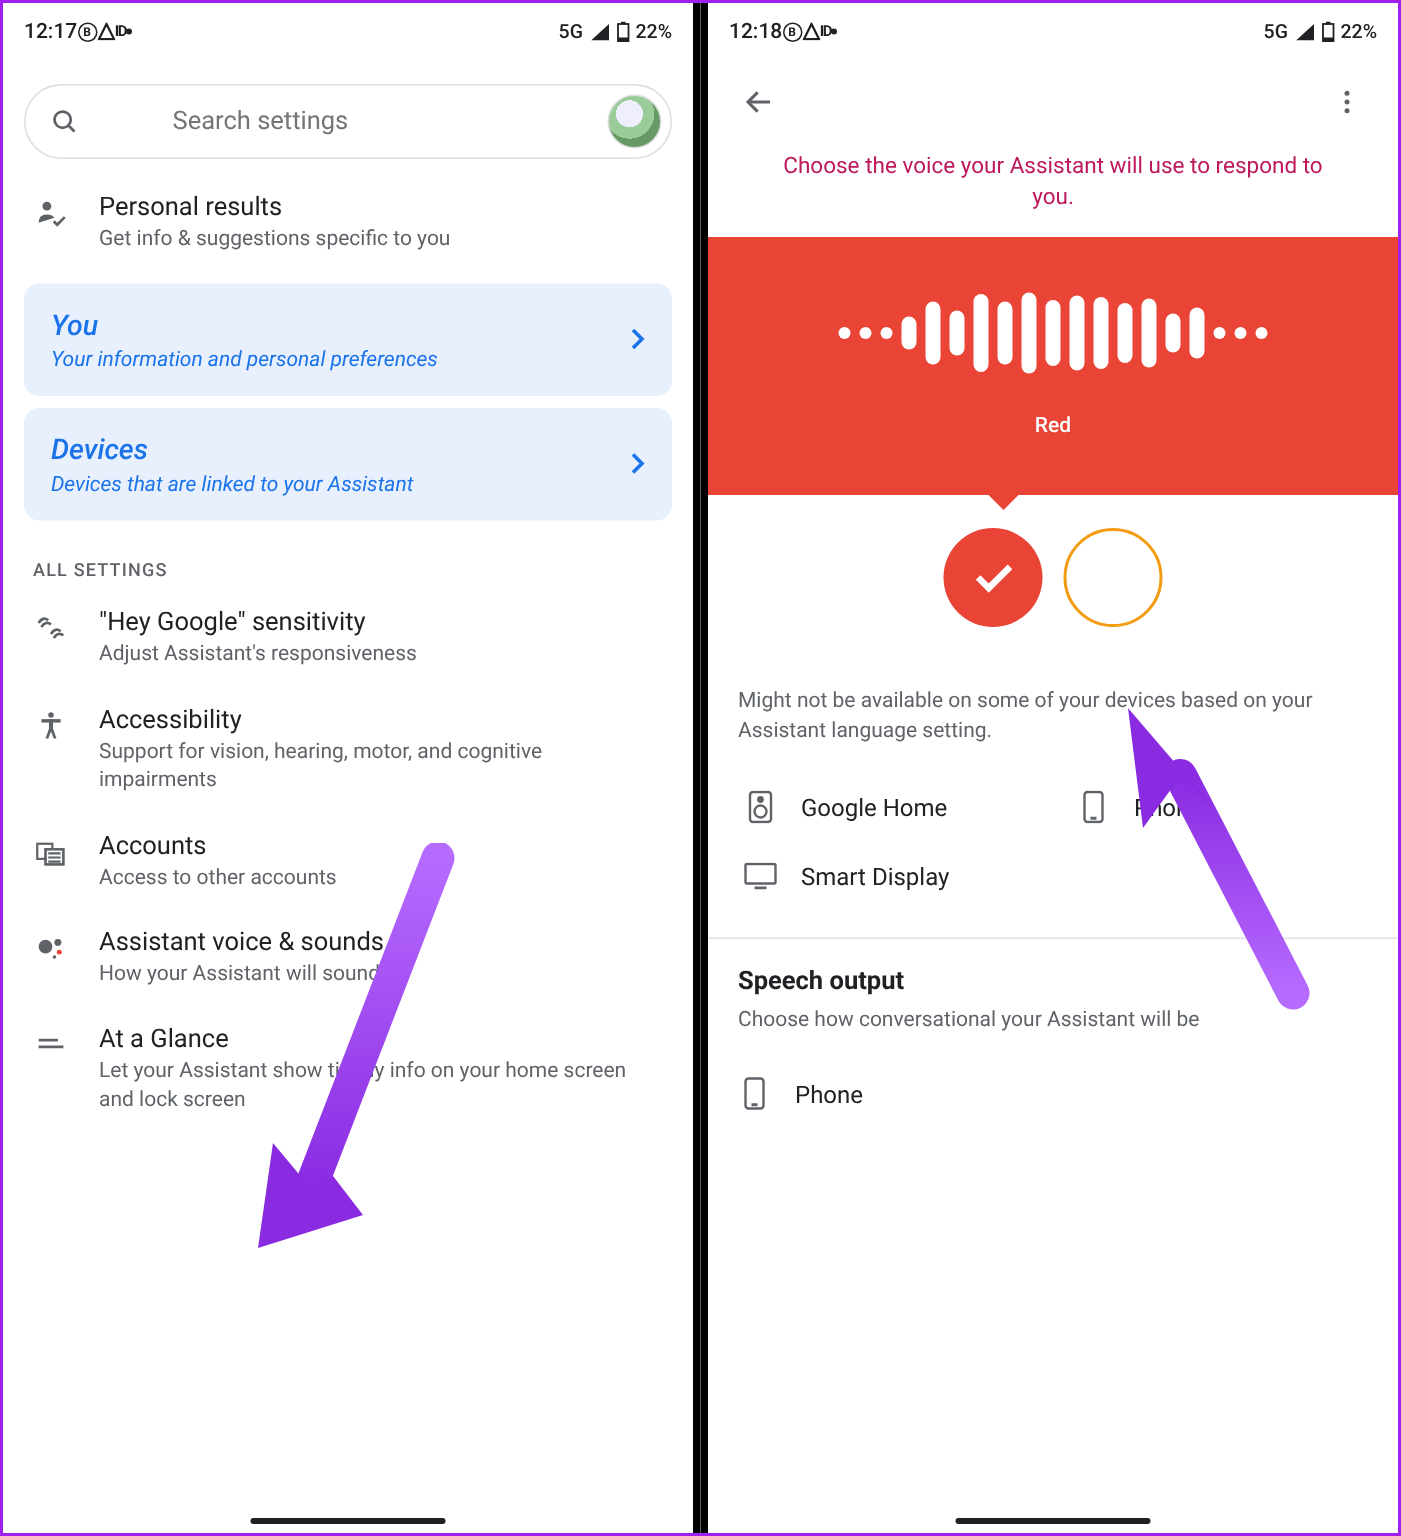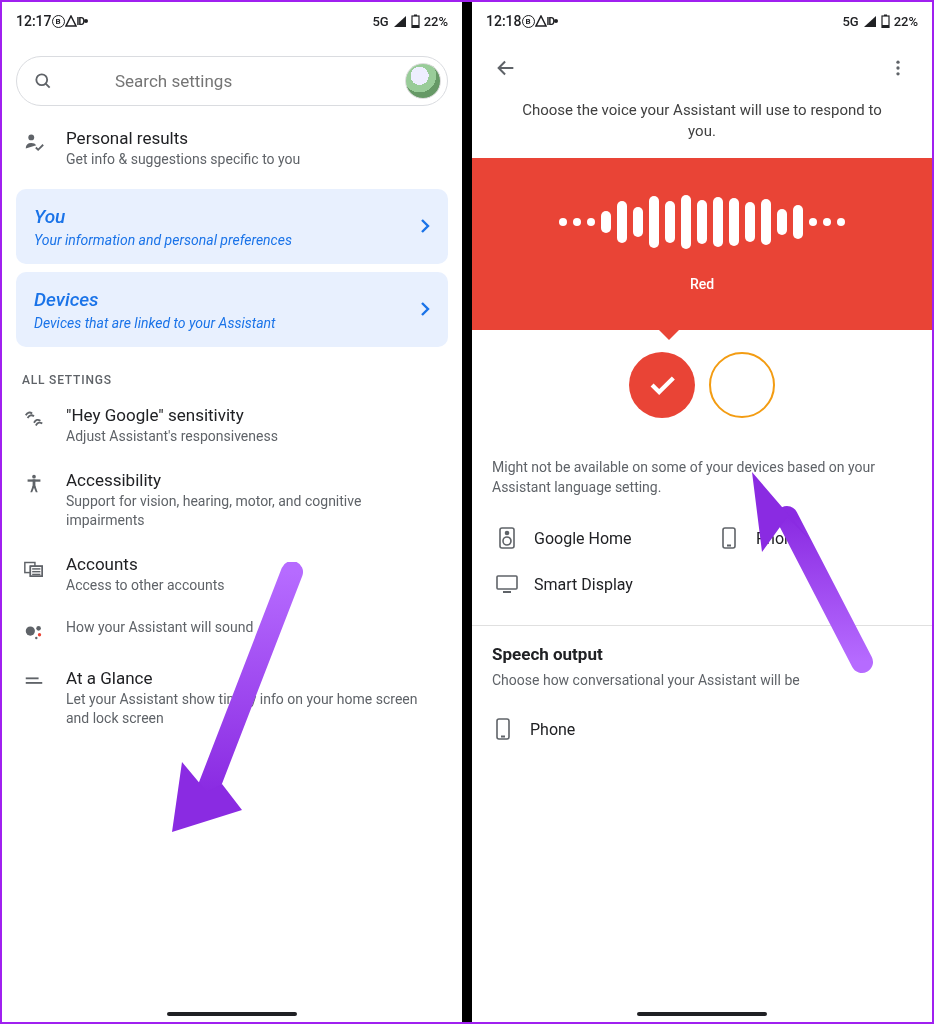--- a/index.html
+++ b/index.html
@@ -34,21 +34,21 @@
   .card .chev { color: #1a73e8; font-size: 18px; }
 
   .sec-header { font-size: 12px; letter-spacing: 0.8px; color: #5f6368; font-weight: 500; padding: 18px 20px 6px 20px; }
 
   
   .topbar { height: 56px; display: flex; align-items: center; padding: 0 14px; margin-top: 6px; }
   .topbar .back { width: 40px; height: 40px; display:flex; align-items:center; justify-content:center; color:#5f6368; }
   .topbar .spacer { flex:1; }
   .topbar .more { width: 40px; height: 40px; display:flex; align-items:center; justify-content:center; color:#5f6368; }
   .h1 { font-size: 25px; color: #202124; padding: 2px 18px 12px 18px; font-weight: 400; }
-  .subhead { font-size: 15px; color: #404040; text-align: center; padding: 4px 40px 16px 40px; line-height:1.4; }
+  .subhead { font-size: 15px; color: #be185d; text-align: center; padding: 4px 40px 16px 40px; line-height:1.4; }
 
   .voice-banner { background: #e94436; color: #fff; text-align: center; padding: 34px 0 28px 0; position: relative; }
   .wave { display:flex; align-items:center; justify-content:center; gap:6px; height:60px; }
   .wave .dot { width:8px; height:8px; background:#fff; border-radius:50%; }
   .wave .bar { width:10px; background:#fff; border-radius:5px; }
   .vname { font-size:14px; font-weight:500; margin-top:24px; padding-bottom:10px; }
   .voice-banner::after { content:""; position:absolute; left:50%; bottom:-10px; margin-left:-44px; width:0; height:0; border-left:11px solid transparent; border-right:11px solid transparent; border-top:11px solid #e94436; }
 
   .voice-choices { display:flex; justify-content:center; gap:14px; padding: 22px 0 40px 0; }
   .vc { width:66px; height:66px; border-radius:50%; display:flex; align-items:center; justify-content:center; }
@@ -208,20 +208,21 @@
     <div class="row">
       <div class="ic">
           <svg width="22" height="22" viewBox="0 0 24 24">
             <circle cx="8" cy="11" r="5" fill="#5f6368"></circle>
             <circle cx="17" cy="8" r="2.5" fill="#5f6368"></circle>
             <circle cx="18" cy="15" r="1.8" fill="#e94436"></circle>
             <circle cx="14.5" cy="18.5" r="1.3" fill="#5f6368"></circle>
           </svg>
         </div>
       <div class="txt">
+        <div class="title">Assistant voice &amp; sounds</div>
         <div class="sub">How your Assistant will sound</div>
       </div>
     </div>
 
     <div class="row">
       <div class="ic">
           <svg width="22" height="22" viewBox="0 0 24 24" fill="none" stroke="#5f6368" stroke-width="2">
             <line x1="3" y1="8" x2="17" y2="8"></line>
             <line x1="3" y1="13" x2="21" y2="13"></line>
           </svg>

